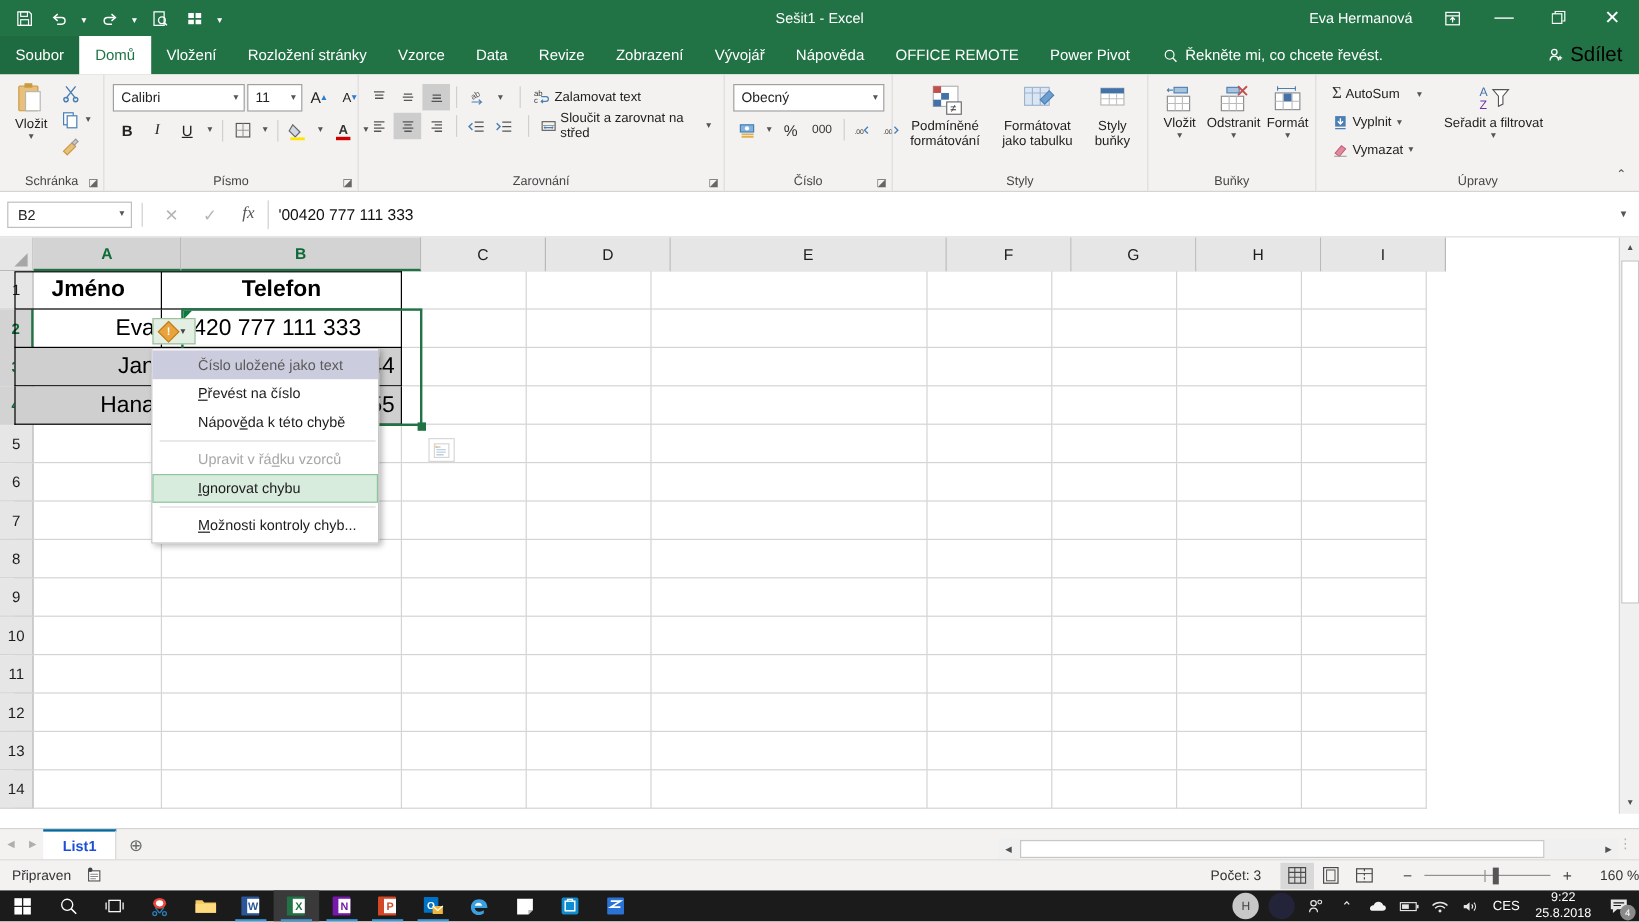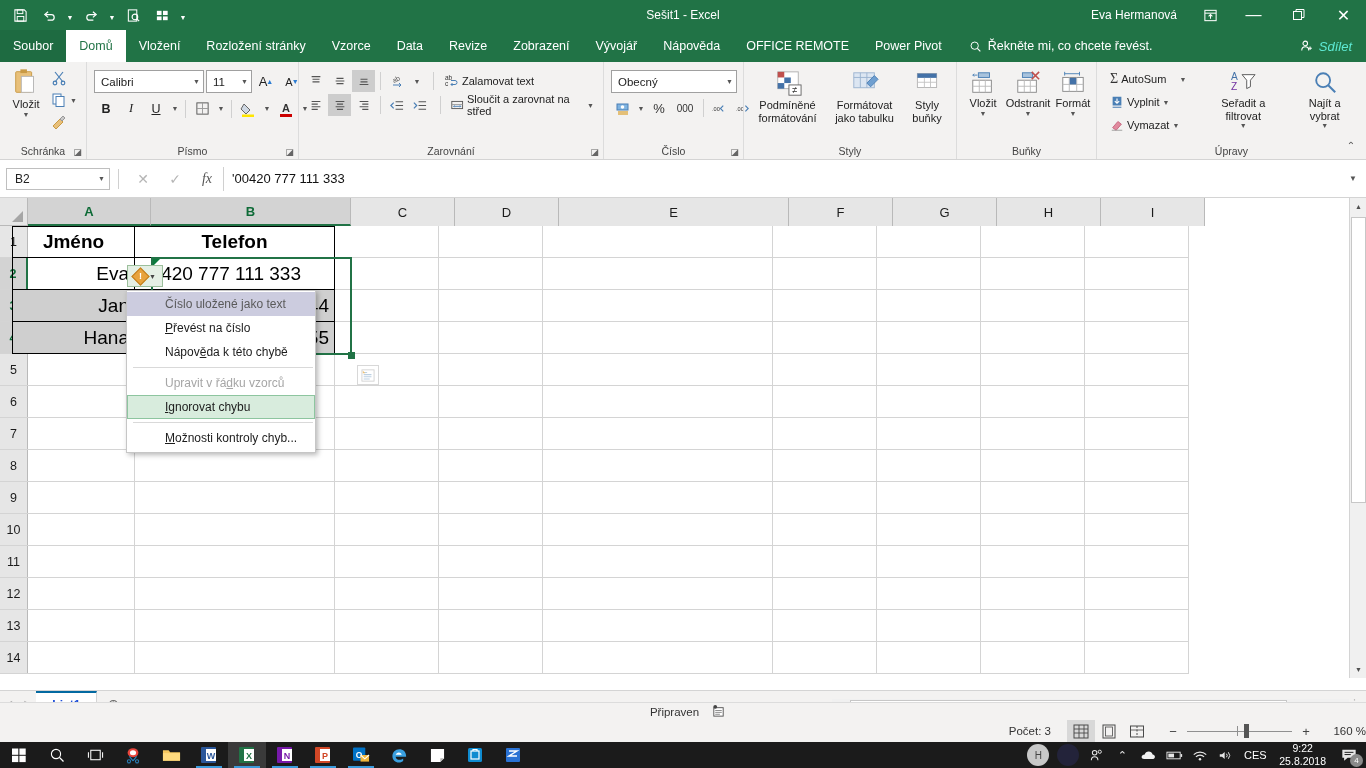--- a/index.html
+++ b/index.html
@@ -50,21 +50,21 @@
   }
   .tab.active { background: #fff; color: #217346; font-weight: normal; }
   .tab.file { background: #1e6b41; }
   .tellme {
     display: flex; align-items: center; gap: 6px; padding-left: 14px;
     color: #fff; font-size: 12.5px; cursor: pointer;
   }
   .share-btn {
     position: absolute; right: 8px; top: 0; height: 32px;
     display: flex; align-items: center; gap: 5px;
-    color: #5eead4; font-size: 13px; cursor: pointer; padding: 0 6px; font-style: italic;
+    color: #000000; font-size: 17px; cursor: pointer; padding: 0 6px;
   }
 
   
   .ribbon {
     position: absolute; top: 62px; left: 0; width: 1366px; height: 98px;
     background: #f3f2f1; border-bottom: 1px solid #d4d4d4;
     display: flex; align-items: stretch;
   }
   .rgroup { position: relative; display: flex; flex-direction: column; padding: 3px 0 0; }
   .rgroup + .rgroup { border-left: 1px solid #dcdcdc; }
@@ -251,23 +251,23 @@
     background: #fff; border-top: 2px solid #0369a1; border-right: 1px solid #d4d4d4;
   }
   .addsheet {
     display: flex; align-items: center; justify-content: center; width: 32px;
     color: #6b6b6b; font-size: 14px; cursor: pointer;
   }
   .sheet-sep { display:flex; align-items:center; padding:0 6px; color:#b0b0b0; font-size:11px; margin-left:auto; }
 
   
   .statusbar {
-    position: absolute; left: 0; bottom: 26px; width: 1366px; height: 40px;
+    position: absolute; left: 0; bottom: 26px; width: 1366px; height: 26px;
     background: #f3f2f1; border-top: 1px solid #dcdcdc;
-    display: flex; align-items: center; font-size: 11.5px; color: #333; flex-direction: column;
+    display: flex; align-items: center; font-size: 11.5px; color: #333;
   }
   .st-left { display: flex; align-items: center; gap: 12px; padding-left: 10px; }
   .st-right { margin-left: auto; display: flex; align-items: center; gap: 0; }
   .count { padding-right: 16px; }
   .viewbtn {
     width: 28px; height: 22px; display: flex; align-items: center; justify-content: center; cursor: pointer;
   }
   .viewbtn.on { background: #d8d8d8; }
   .zoomctl { display: flex; align-items: center; gap: 8px; padding-left: 16px; }
   .zm { font-size: 13px; color: #444; cursor: pointer; width: 12px; text-align: center; }
@@ -730,28 +730,20 @@
         </div>
         <div class="big-btn" style="min-width:62px;margin-left:8px">
           <svg width="30" height="26" viewBox="0 0 32 28">
               <text x="3" y="11" font-size="11" fill="#4472a8" font-family="Liberation Sans">A</text>
               <text x="3" y="22" font-size="11" fill="#7030a0" font-family="Liberation Sans">Z</text>
               <path d="M15 5h14l-5 6v7l-4 2v-9z" fill="#fff" stroke="#555"></path>
             </svg>
           <div class="big-lbl">Seřadit a filtrovat</div>
           <div class="caret">▼</div>
         </div>
-        <div class="big-btn" style="min-width:58px">
-          <svg width="28" height="26" viewBox="0 0 30 28">
-              <circle cx="13" cy="11" r="7.5" fill="none" stroke="#4a7fb5" stroke-width="2"></circle>
-              <path d="M18.5 16.5L26 24" stroke="#4a7fb5" stroke-width="2.2"></path>
-            </svg>
-          <div class="big-lbl">Najít a vybrat</div>
-          <div class="caret">▼</div>
-        </div>
       </div>
       <div class="rlabel">Úpravy</div>
     </div>
 
     <div style="position:absolute;right:4px;bottom:4px;width:22px;height:20px;display:flex;align-items:center;justify-content:center;cursor:pointer;color:#555;font-size:10px">⌃</div>
   </div>
 
   <div class="fbar">
     <div class="namebox">
       <span class="nv">B2</span>

